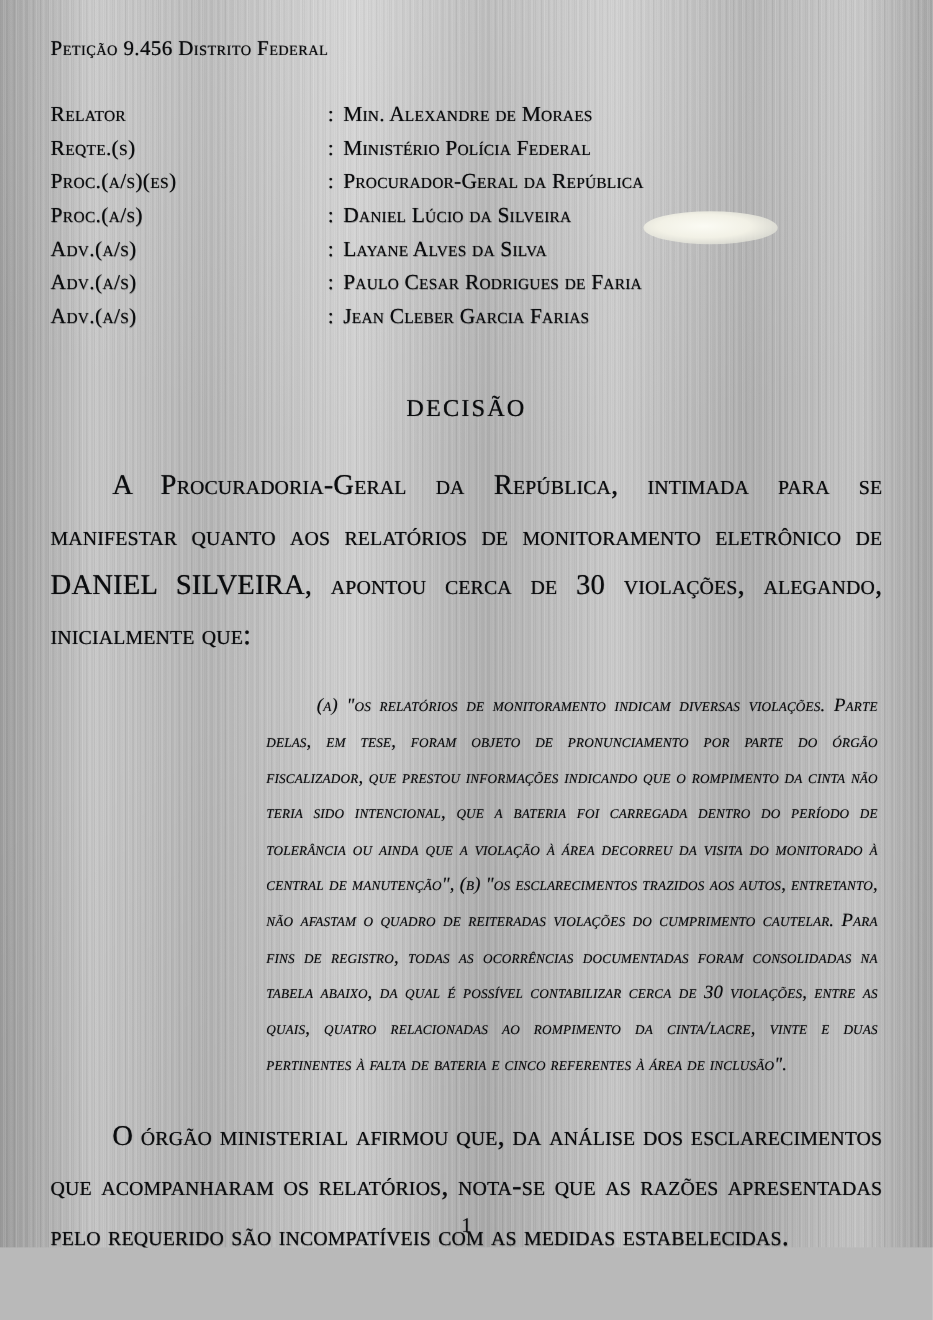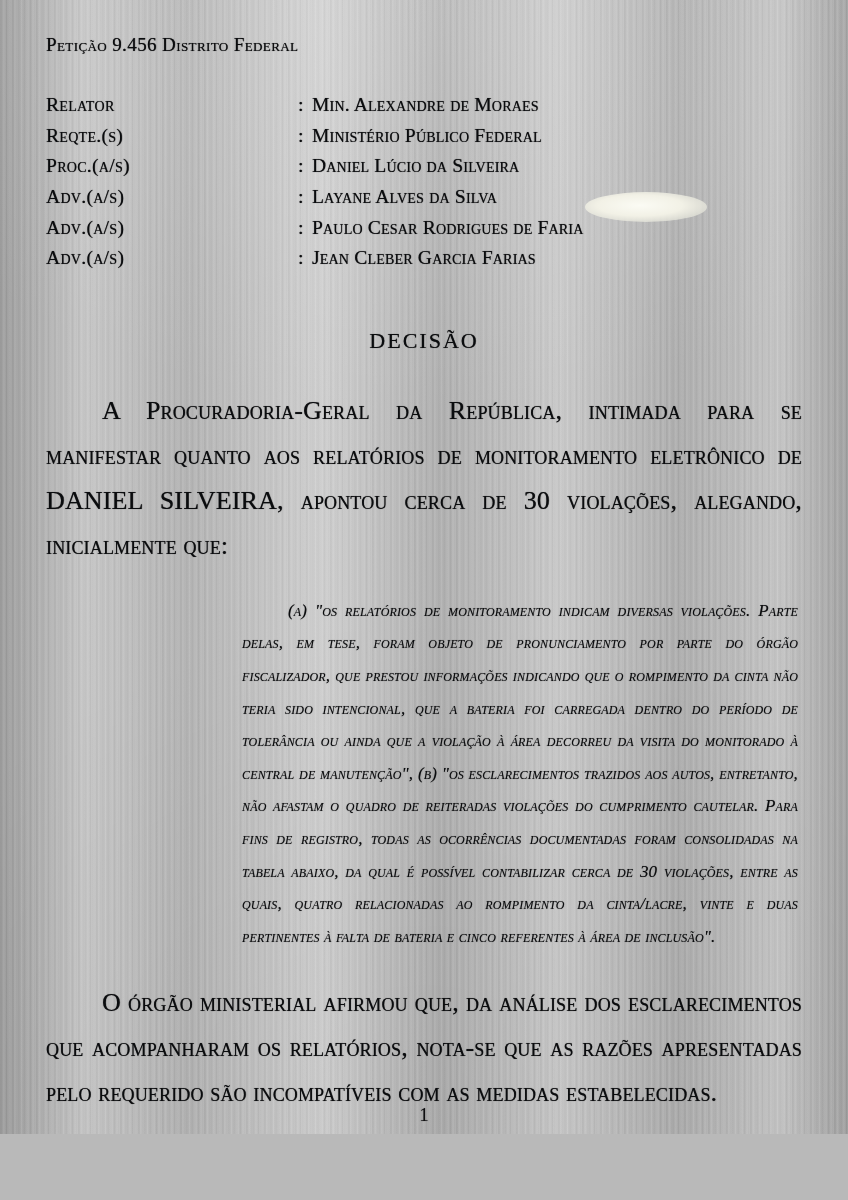--- a/index.html
+++ b/index.html
@@ -155,21 +155,26 @@
     <table class="parties">
       <tbody>
         <tr>
           <td class="role ink">Relator</td>
           <td class="sep ink">:</td>
           <td class="val ink">Min. Alexandre de Moraes</td>
         </tr>
         <tr>
           <td class="role ink">Reqte.(s)</td>
           <td class="sep ink">:</td>
-          <td class="val ink">Ministério Público Federal</td>
+          <td class="val ink">Ministério Polícia Federal</td>
+        </tr>
+        <tr>
+          <td class="role ink">Proc.(a/s)(es)</td>
+          <td class="sep ink">:</td>
+          <td class="val ink">Procurador-Geral da República</td>
         </tr>
         <tr>
           <td class="role ink">Proc.(a/s)</td>
           <td class="sep ink">:</td>
           <td class="val ink">Daniel Lúcio da Silveira</td>
         </tr>
         <tr>
           <td class="role ink">Adv.(a/s)</td>
           <td class="sep ink">:</td>
           <td class="val ink">Layane Alves da Silva</td>

